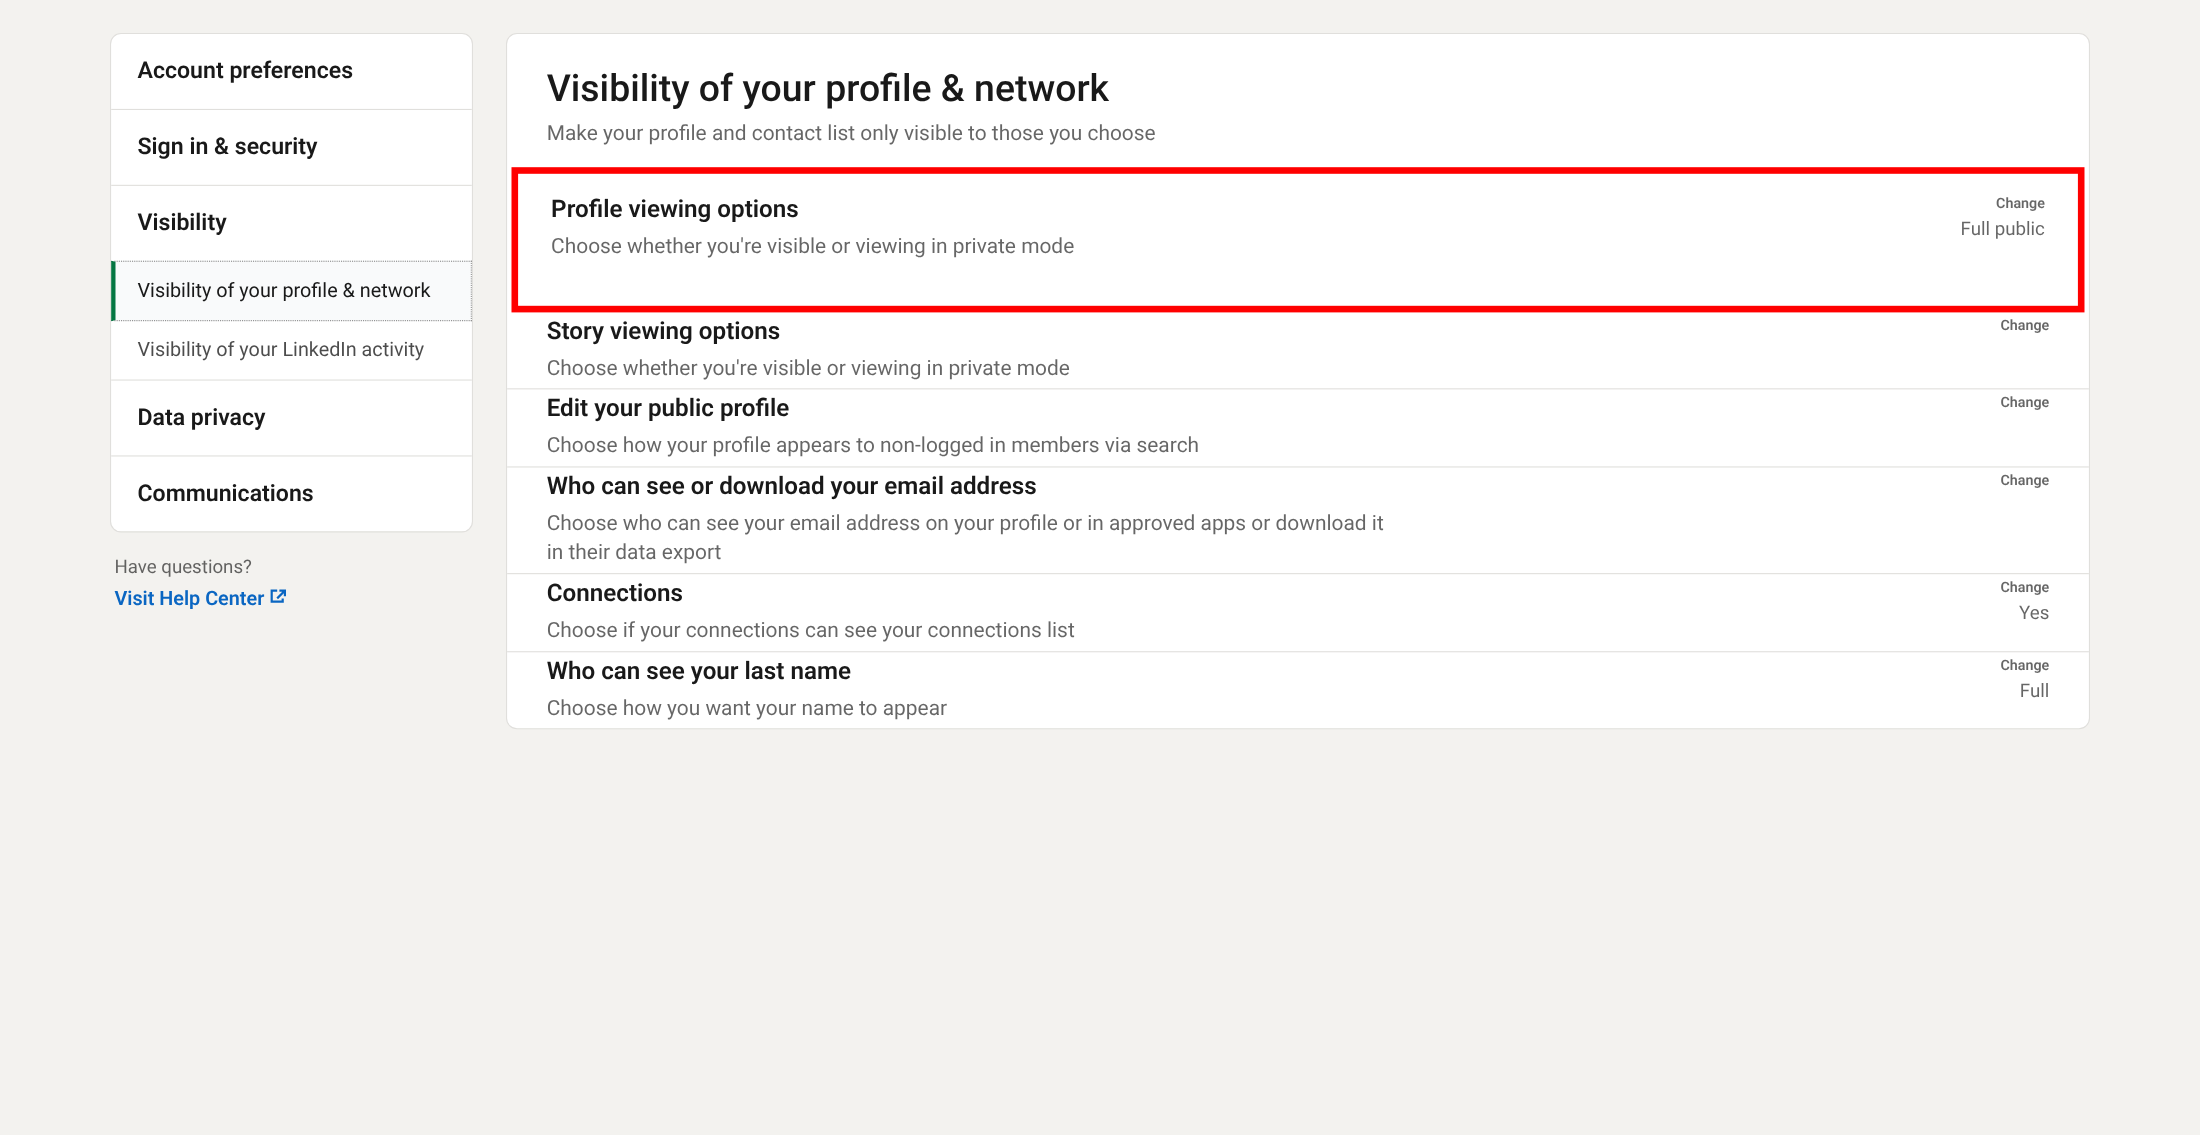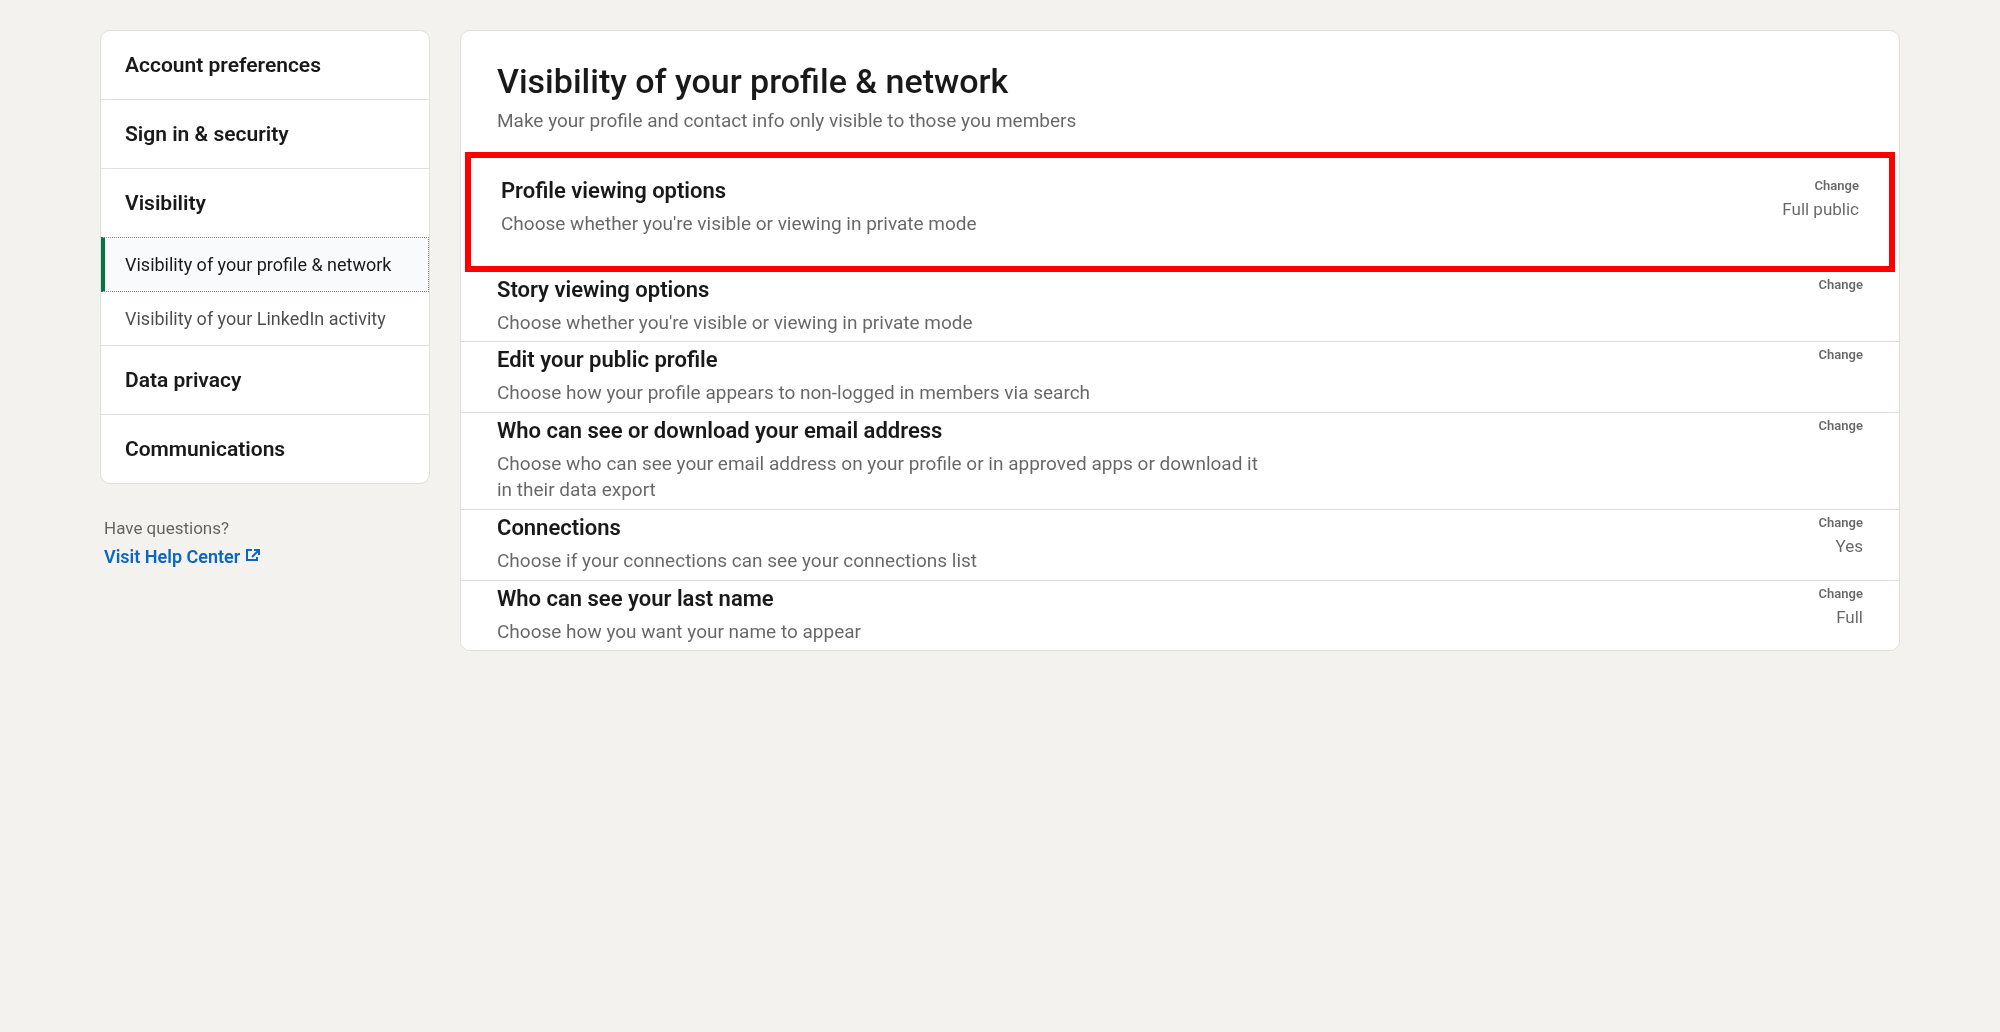--- a/index.html
+++ b/index.html
@@ -54,21 +54,21 @@
     .sidebar-subitem.active {
       background: #f9fafb;
       border-left: 4px solid #057642;
       padding-left: 20px;
       border-top: 1px dotted #888;
       border-bottom: 1px dotted #888;
       border-right: 1px dotted #888;
       color: rgba(0,0,0,0.9);
     }
     .help-section {
-      margin-top: 34px;
+      margin-top: 22px;
       padding-left: 4px;
     }
     .help-question {
       font-size: 17px;
       color: rgba(0,0,0,0.6);
       margin-bottom: 8px;
     }
     .help-link {
       font-size: 18px;
       color: #0a66c2;
@@ -103,21 +103,21 @@
       display: flex;
       justify-content: space-between;
       align-items: flex-start;
       padding: 5px 36px;
       border-top: 1px solid #e0dfdc;
       cursor: pointer;
     }
     .setting-row.highlighted {
       border: 6px solid #ff0000;
       margin: 0 4px;
-      padding: 20px 30px 28px 30px;
+      padding: 20px 30px 40px 30px;
       border-top: 6px solid #ff0000;
     }
     .setting-row.after-highlight {
       border-top: none;
     }
     .setting-left {
       flex: 1;
       max-width: 780px;
     }
     .setting-title {
@@ -178,21 +178,21 @@
             <path d="M12 12H4V4h4V2H2v12h12v-4h-2z"></path>
           </svg>
         </span>
       </a>
     </div>
   </div>
 
   <div class="main">
     <div class="main-header">
       <h1 class="main-title">Visibility of your profile &amp; network</h1>
-      <div class="main-subtitle">Make your profile and contact info only visible to those you members</div>
+      <div class="main-subtitle">Make your profile and contact list only visible to those you choose</div>
     </div>
 
     <div class="setting-row highlighted">
       <div class="setting-left">
         <div class="setting-title">Profile viewing options</div>
         <div class="setting-desc">Choose whether you're visible or viewing in private mode</div>
       </div>
       <div class="setting-right">
         <div class="setting-change">Change</div>
         <div class="setting-value">Full public</div>

